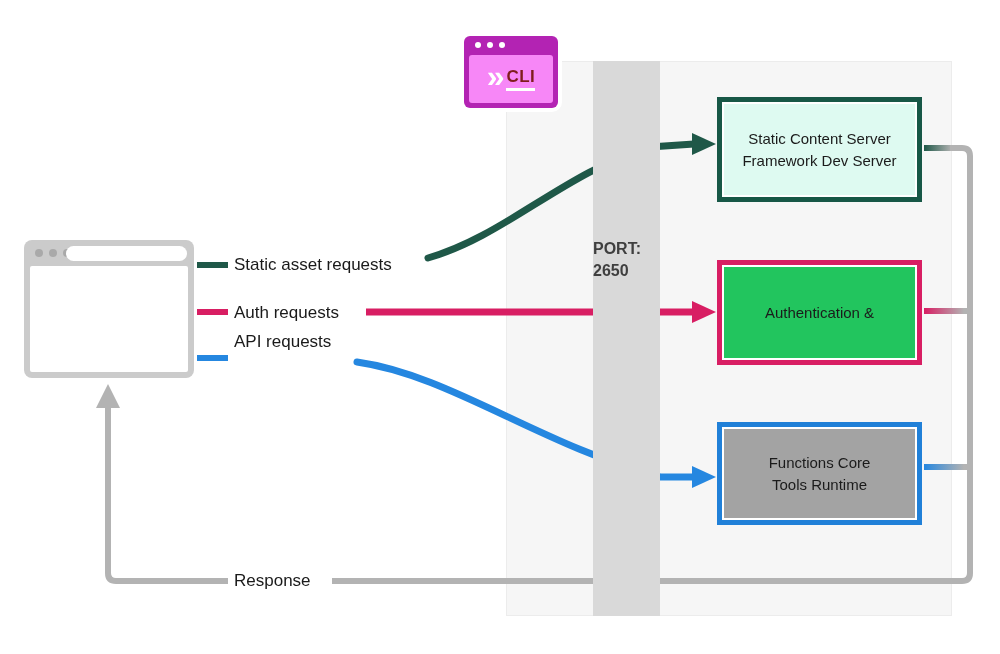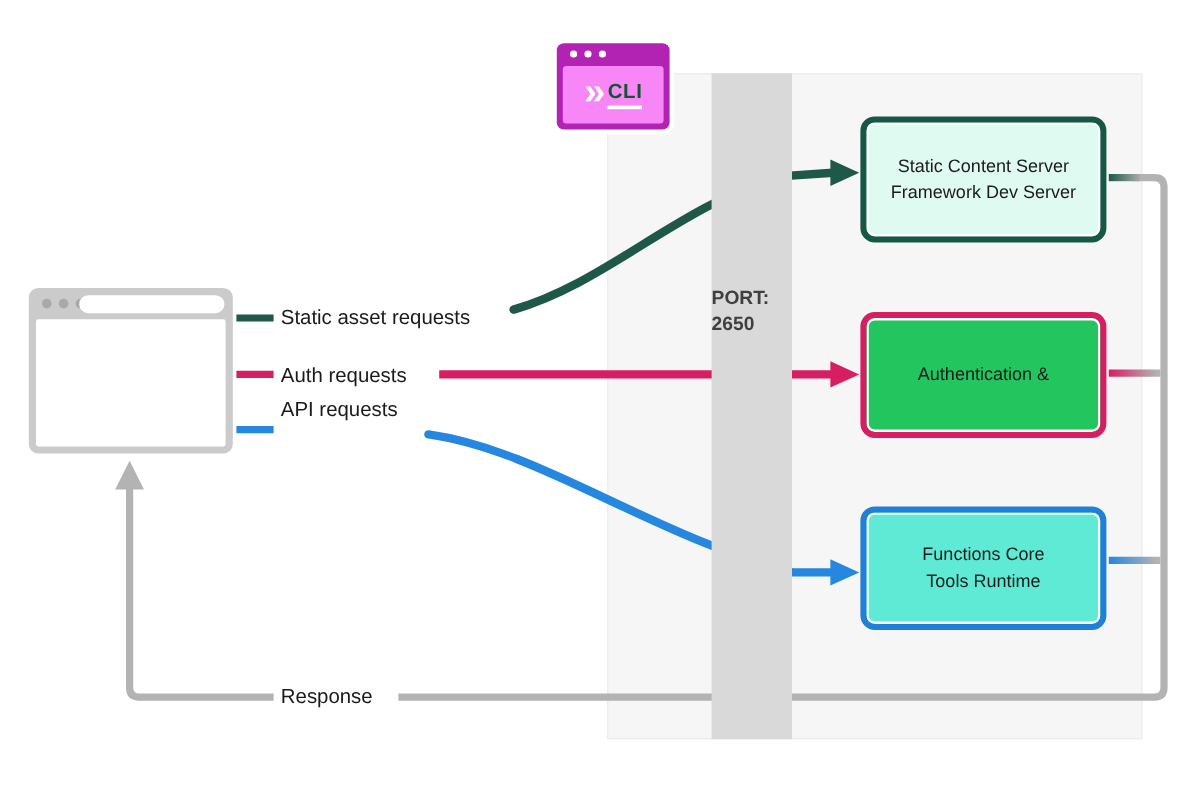--- a/index.html
+++ b/index.html
@@ -28,29 +28,29 @@
   svg.wires { left: 0; top: 0; position: absolute; }
 
   
   .req-label {
     position: absolute; transform: translateY(-50%);
     font-size: 17px; color: #1a1a1a; white-space: nowrap;
   }
 
   
   .svc-box {
-    left: 717px; width: 205px; box-sizing: border-box; border-radius: 12px;
+    left: 717px; width: 205px; box-sizing: border-box; border-radius: 0;
     display: flex; align-items: center; justify-content: center;
     text-align: center; font-size: 15px; color: #1b1b1b; line-height: 1.45;
     box-shadow: inset 0 0 0 2px #ffffff;
   }
   .svc-box .box-line { display: block; }
   .box-static   { top: 97px;  height: 105px; border: 5px solid #175746; background: #defaf1; }
   .box-auth     { top: 260px; height: 105px; border: 5px solid #d81e63; background: #22c55e; }
-  .box-functions{ top: 422px; height: 103px; border: 5px solid #2080d8; background: #5eead4; }
+  .box-functions{ top: 422px; height: 103px; border: 5px solid #2080d8; background: #a3a3a3; }
 
   
   .browser {
     left: 24px; top: 240px; width: 170px; height: 138px;
     background: #cbcbcb; border-radius: 8px;
   }
   .browser .dot {
     position: absolute; width: 8px; height: 8px; border-radius: 50%;
     background: #a9a9a9; top: 9px;
   }
@@ -77,21 +77,21 @@
   .cli .screen {
     position: absolute; left: 5px; right: 5px; top: 19px; bottom: 5px;
     background: #f787f7; border-radius: 3px;
     display: flex; align-items: center; justify-content: center;
   }
   .cli .chev {
     color: #ffffff; font-size: 32px; font-weight: bold; line-height: 1;
     margin: -6px 2px 0 0;
   }
   .cli .cli-label {
-    color: #14532d; font-size: 17px; font-weight: bold;
+    color: #7f1d1d; font-size: 17px; font-weight: bold;
     border-bottom: 3px solid #ffffff; padding-bottom: 1px; letter-spacing: 0.5px;
   }
 </style>
 </head>
 <body>
 
 <div>
 
   <div class="abs panel"></div>
 

